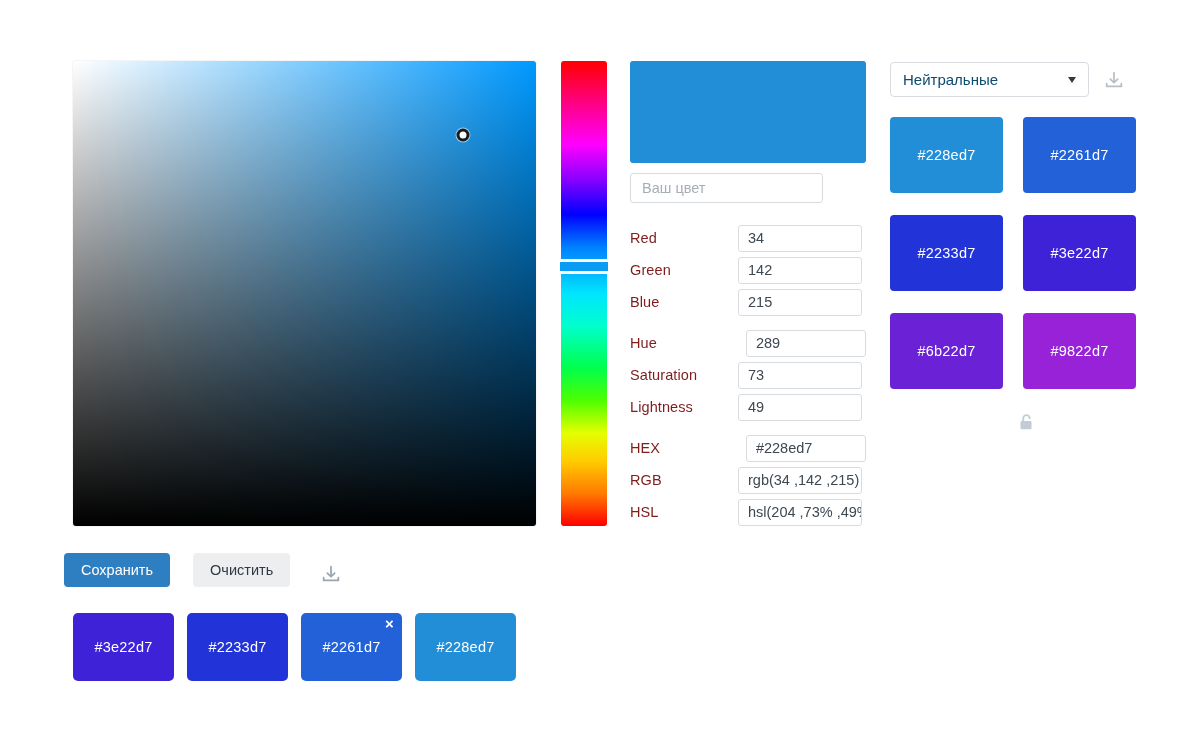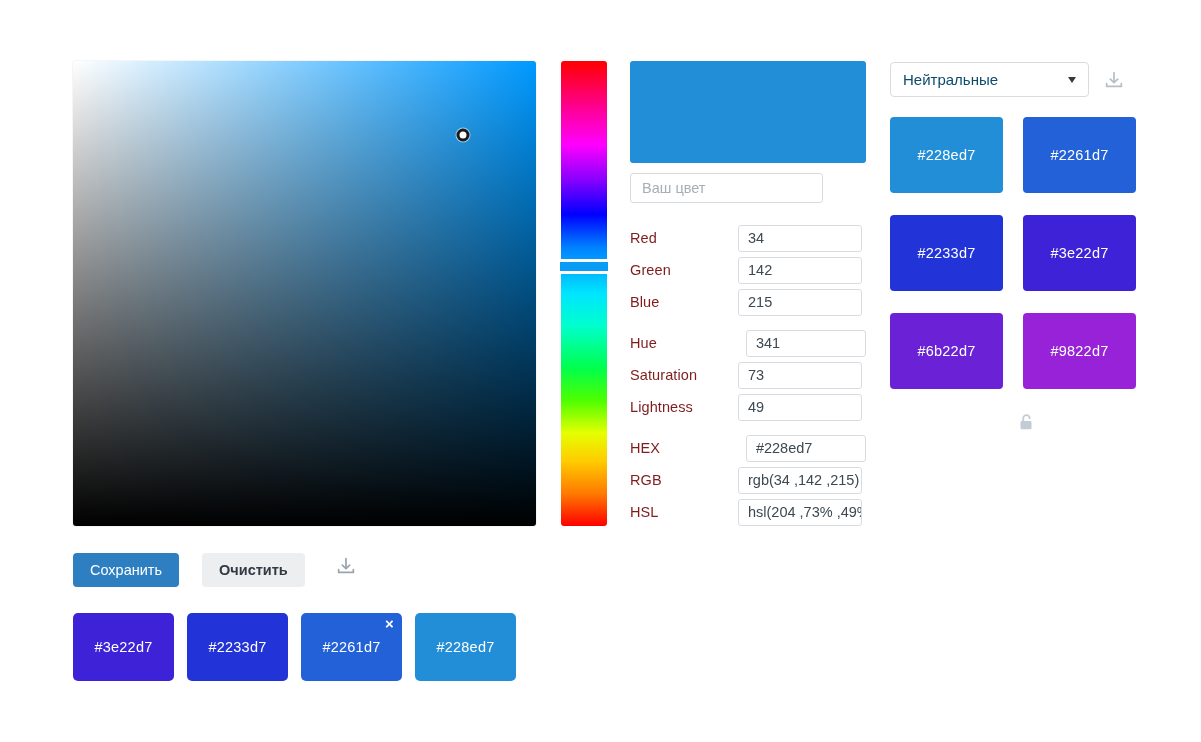--- a/index.html
+++ b/index.html
@@ -155,34 +155,34 @@
     font-size: 14.5px;
     letter-spacing: 0.2px;
   }
   .lock-row {
     margin-top: 20px;
     display: flex; justify-content: center;
   }
 
   
   .actions {
-    position: absolute; left: 73px; top: 553px;
-    display: flex; align-items: flex-start;
+    position: absolute; left: 64px; top: 553px;
+    display: flex; align-items: flex-end;
   }
   .btn {
     height: 34px;
     border-radius: 4px;
     border: none;
     padding: 0 17px;
     font-size: 14.5px;
     font-family: "Liberation Sans", sans-serif;
     cursor: pointer;
   }
   .btn-primary { background: #2d7fc1; color: #ffffff; }
-  .btn-secondary { background: #eceef0; color: #2f3a45; margin-left: 23px; font-weight: bold; }
+  .btn-secondary { background: #eceef0; color: #2f3a45; margin-left: 23px; }
   .actions .icon-btn { margin-left: 28px; }
 
   
   .saved-row {
     position: absolute; left: 73px; top: 613px;
     display: flex;
   }
   .saved-swatch {
     position: relative;
     width: 101px; height: 68px;
@@ -229,21 +229,21 @@
         <div class="field-row">
           <div class="field-label">Green</div>
           <div class="field-input">142</div>
         </div>
         <div class="field-row">
           <div class="field-label">Blue</div>
           <div class="field-input">215</div>
         </div>
         <div class="field-row gap-top">
           <div class="field-label">Hue</div>
-          <div class="field-input">341</div>
+          <div class="field-input">289</div>
         </div>
         <div class="field-row">
           <div class="field-label">Saturation</div>
           <div class="field-input">73</div>
         </div>
         <div class="field-row">
           <div class="field-label">Lightness</div>
           <div class="field-input">49</div>
         </div>
         <div class="field-row gap-top">

